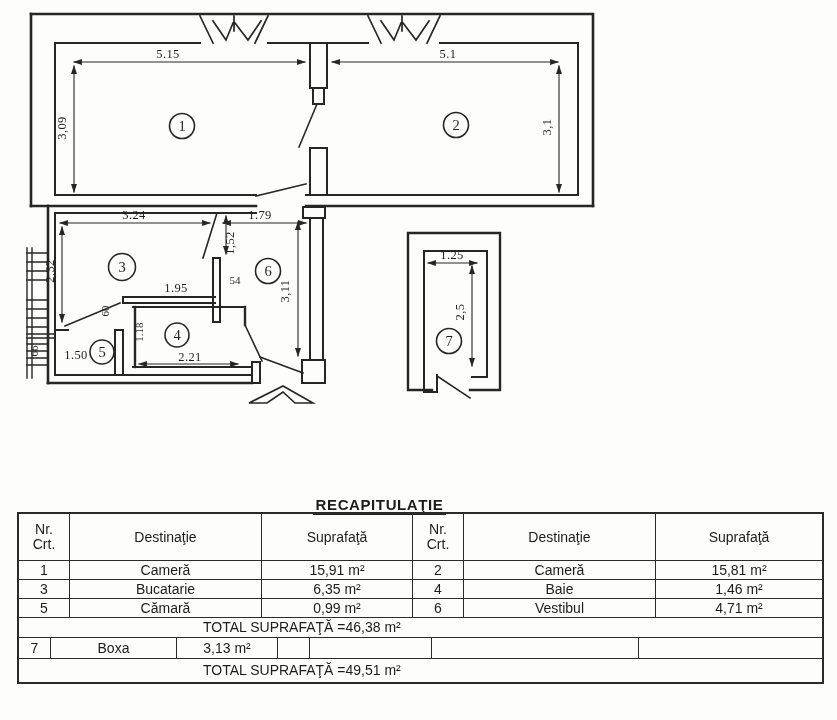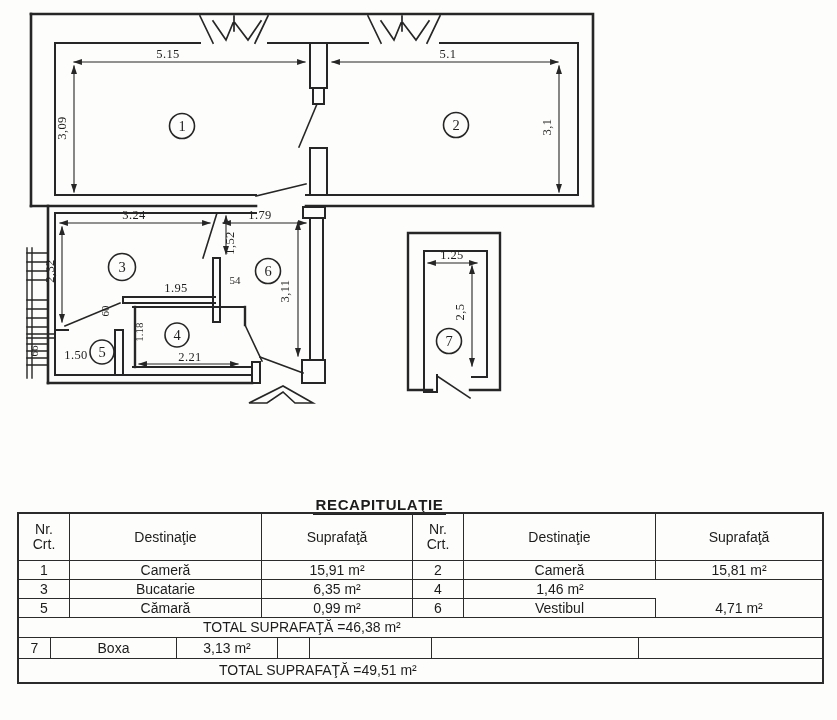--- a/index.html
+++ b/index.html
@@ -17,21 +17,21 @@
   .trow{display:grid;grid-template-columns:51px 192px 151px 51px 192px 1fr;}
   .boxarow{display:grid;grid-template-columns:32px 126px 101px 32px 122px 207px 1fr;}
   .cell{border-right:1.4px solid #2b2b2b;border-bottom:1.4px solid #2b2b2b;
         display:flex;align-items:center;justify-content:center;text-align:center;overflow:hidden;}
   .cell.last{border-right:none;}
   .hdr .cell{height:46px;flex-direction:column;font-size:14px;}
   .datarow .cell{height:18px;}
   .boxarow .cell{height:20px;}
   .totalrow{display:block;border-bottom:1.4px solid #2b2b2b;height:19px;
         padding-left:184px;display:flex;align-items:center;font-size:14px;}
-  .totalrow.final{border-bottom:none;height:23px;margin-left:16px;}
+  .totalrow.final{border-bottom:none;height:23px;}
 </style>
 </head>
 <body>
 
 <div class="page">
 
   <svg width="837" height="470" viewBox="0 0 837 470" fill="none" stroke="#262626" stroke-linecap="square">
     <defs>
       <marker id="ah" viewBox="0 0 10 10" refX="9" refY="5" markerWidth="8" markerHeight="8" orient="auto-start-reverse">
         <path d="M0,1.6 L10,5 L0,8.4 Z" fill="#262626" stroke="none"></path>
@@ -211,20 +211,21 @@
       <div class="cell">15,91 m²</div>
       <div class="cell">2</div>
       <div class="cell">Cameră</div>
       <div class="cell last">15,81 m²</div>
     </div>
     <div class="trow datarow">
       <div class="cell">3</div>
       <div class="cell">Bucatarie</div>
       <div class="cell">6,35 m²</div>
       <div class="cell">4</div>
+      <div class="cell">Baie</div>
       <div class="cell last">1,46 m²</div>
     </div>
     <div class="trow datarow">
       <div class="cell">5</div>
       <div class="cell">Cămară</div>
       <div class="cell">0,99 m²</div>
       <div class="cell">6</div>
       <div class="cell">Vestibul</div>
       <div class="cell last">4,71 m²</div>
     </div>

